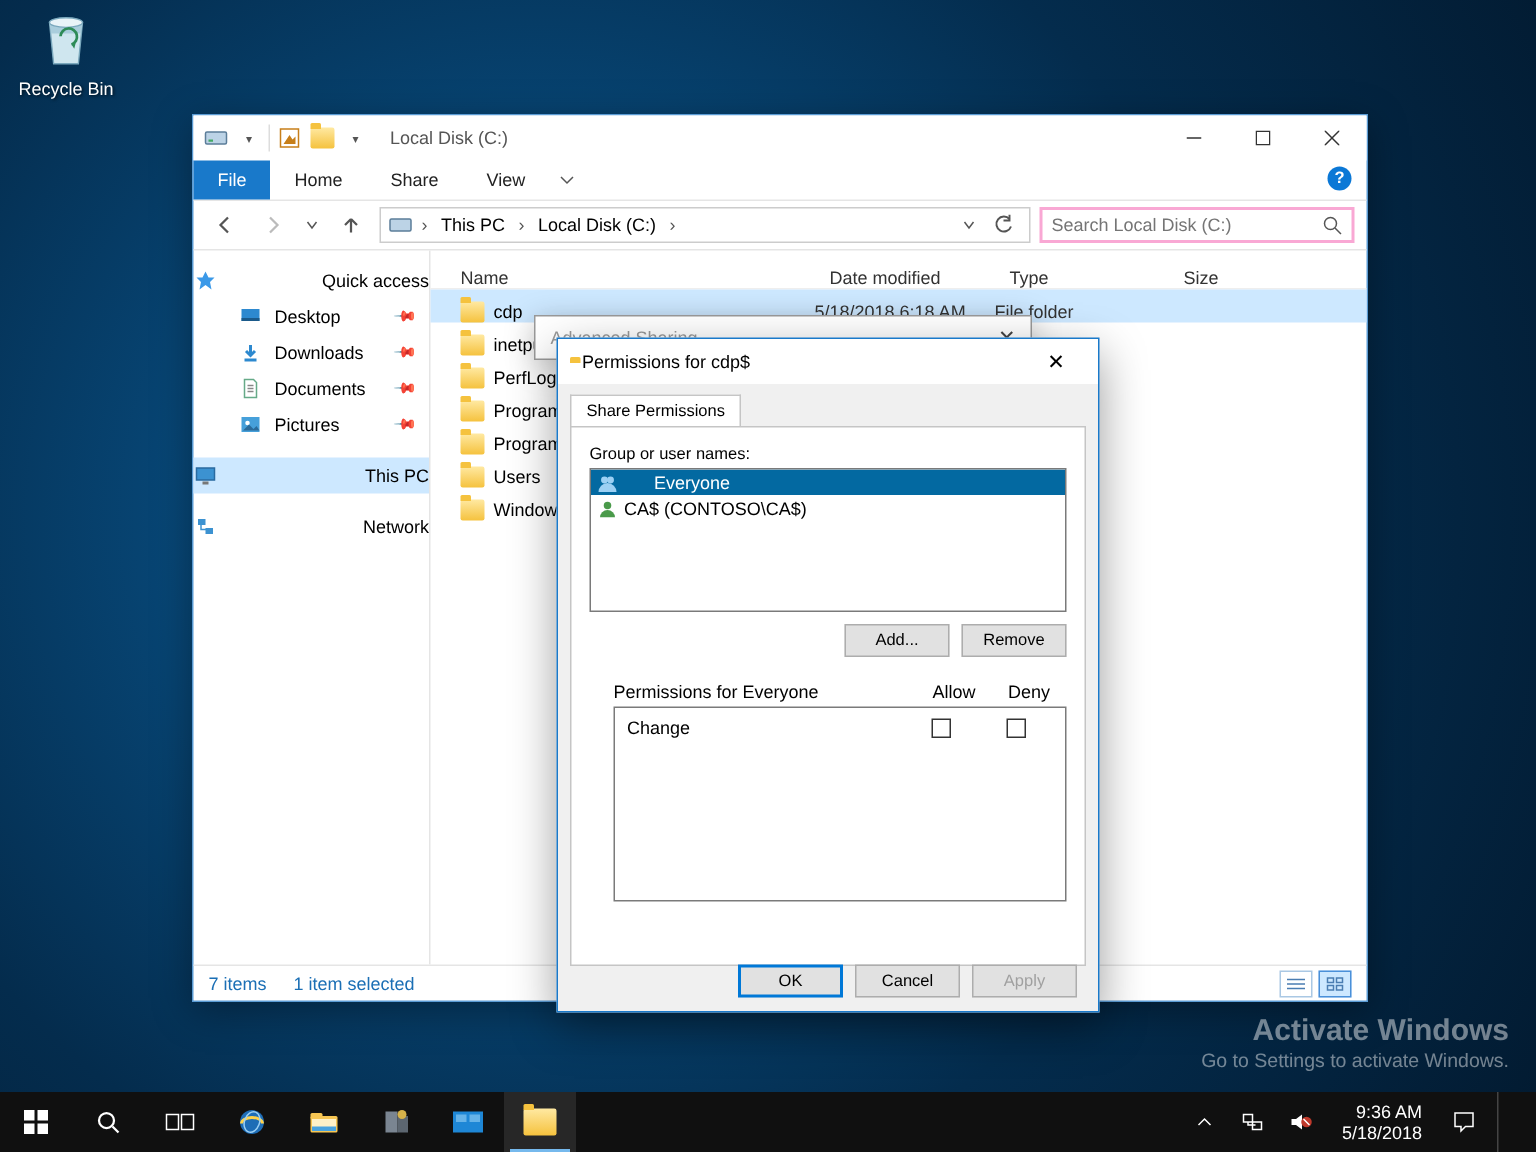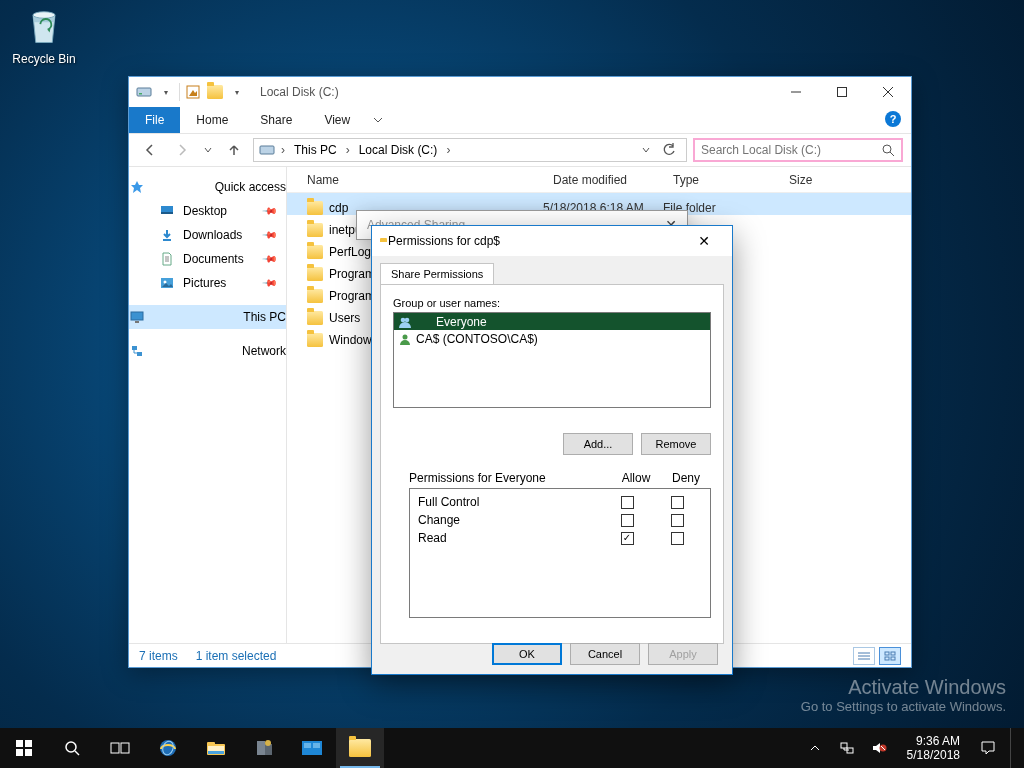--- a/index.html
+++ b/index.html
@@ -45,21 +45,21 @@
   .explorer-body { display:flex; height: calc(100% - 30px - 26px - 34px - 24px); }
   .sidebar { width: 158px; border-right: 1px solid #e5e5e5; padding-top: 8px; }
   .side-item { height: 24px; display:flex; align-items:center; padding-left: 0; gap: 8px; position:relative;justify-content:space-between; }
   .side-item.sub { padding-left: 30px; justify-content: flex-start; }
   .side-item .pin { margin-left:auto; margin-right:10px; color:#888; font-size:10px; transform: rotate(45deg); }
   .side-item.selected { background: #cde8ff; }
   .side-icon { width:16px; height:16px; display:flex; align-items:center; justify-content:center; }
   .side-sep { height: 10px; }
 
   .file-area { flex:1; position:relative; }
-  .columns { height: 26px; display:flex; align-items:center; border-bottom: 1px solid #eee; color:#333; }
+  .columns { height: 26px; display:flex; align-items:flex-end; border-bottom: 1px solid #eee; color:#333; }
   .col { padding: 0 10px; border-right:1px solid transparent; }
   .col.name { width: 256px; padding-left: 20px; }
   .col.date { width: 120px; }
   .col.type { width: 116px; }
   .col.size { flex:1; }
   .file-list { }
   .frow { height: 22px; display:flex; align-items:flex-end; }
   .frow.selected { background: #cde8ff; }
   .frow .fcell { display:flex; align-items:center; }
   .frow .fname { width:256px; padding-left: 20px; gap:6px; }
@@ -80,48 +80,48 @@
   
   .perm-dialog { position:absolute; left:371px; top:225px; width:362px; height:450px; background:#f0f0f0; border:1px solid #1979ca; box-shadow: 0 10px 30px rgba(0,0,0,.4); }
   .perm-title { height:30px; background:#fff; display:flex; align-items:center; padding:0 8px; gap:8px; }
   .perm-title .x { margin-left:auto; width:40px; height:28px; display:flex; align-items:center; justify-content:center; font-size:14px; }
   .perm-tabs { padding: 6px 8px 0 8px; }
   .ptab { display:inline-block; background:#fff; border:1px solid #c5c5c5; border-bottom:1px solid #fff; padding:4px 10px; position:relative; top:1px; font-size:11px; }
   .perm-pane { margin: 0 8px 8px 8px; background:#fff; border:1px solid #c5c5c5; padding:12px 12px 8px 12px; height: 360px; position:relative; }
   .gbox-label { font-size:11px; margin-bottom:3px; display:block; }
   .user-list { width:100%; height:96px; border:1px solid #7a7a7a; background:#fff; overflow:hidden; }
   .user-row { height:17px; display:flex; align-items:center; padding:0 4px; gap:4px; font-size:11px; }
-  .user-row.selected { background:#14532d; color:#fff;gap:24px; }
+  .user-row.selected { background:#0369a1; color:#fff;gap:24px; }
   .urow-ico { width:14px; height:14px; display:flex; align-items:center; justify-content:center; }
-  .btn-row { display:flex; justify-content:flex-end; gap:8px; margin-top:25px; }
+  .btn-row { display:flex; justify-content:flex-end; gap:8px; margin-top:8px; }
   .wbtn { min-width:70px; height:22px; background:#e1e1e1; border:1px solid #adadad; font-size:11px; display:flex; align-items:center; justify-content:center; padding:0 10px; }
   .wbtn.primary { border:2px solid #0078d7; background:#e1e1e1; }
   .wbtn.disabled { color:#a0a0a0; }
   .perm-table { margin-top:16px;padding-left:16px; }
   .perm-head { display:flex; font-size:11px; }
   .perm-head .plabel { flex:1; }
   .perm-head .pcol { width:50px; text-align:center; }
   .perm-body { border:1px solid #7a7a7a; background:#fff; margin-top:3px; height:130px; padding:4px 0; }
   .perm-row { display:flex; align-items:center; height:18px; font-size:11px; padding:0 8px; }
   .perm-row .plabel { flex:1; }
   .perm-row .pcol { width:50px; display:flex; justify-content:center; }
   .chk { width:13px; height:13px; border:1px solid #333; background:#fff; display:flex; align-items:center; justify-content:center; font-size:10px; line-height:1; }
   .perm-buttons { position:absolute; left:0; right:0; bottom:0; height:40px; display:flex; align-items:center; justify-content:flex-end; gap:8px; padding:0 14px;text-align:right; }
 
   
   .watermark { position:absolute; right:18px; bottom:54px; text-align:right; color: rgba(255,255,255,.45); }
-  .watermark .l1 { font-size:20px; font-weight:400; }
+  .watermark .l1 { font-size:20px; font-weight:700; }
   .watermark .l2 { font-size:13px; }
 
   
   .taskbar { position:absolute; left:0; right:0; bottom:0; height:40px; background:#101010; display:flex; align-items:stretch; }
   .tbtn { width:48px; display:flex; align-items:center; justify-content:center; color:#fff; position:relative; }
   .tbtn.active { background:#272727; }
   .tbtn.active::after { content:''; position:absolute; left:4px; right:4px; bottom:0; height:2px; background:#76b9ed; }
-  .tray { margin-left:auto; display:flex; align-items:center; color:#fff; gap:12px; padding-right:8px; }
+  .tray { margin-left:auto; display:flex; align-items:center; color:#fff; gap:12px; padding-right:20px; }
   .clock { text-align:right; font-size:11px; line-height:1.2; padding:0 6px; }
   .tray-ico { width:20px; height:40px; display:flex; align-items:center; justify-content:center; }
   .showdesk { width:6px; height:40px; border-left:1px solid #444; }
 
   svg { display:block; }
 </style>
 </head>
 <body>
 
 <div class="desktop">
@@ -463,41 +463,23 @@
         <div class="wbtn">Remove</div>
       </div>
       <div class="perm-table">
         <div class="perm-head">
           <div class="plabel">Permissions for Everyone</div>
           <div class="pcol">Allow</div>
           <div class="pcol">Deny</div>
         </div>
         <div class="perm-body" id="perm-body">
             <div class="perm-row">
-              <div class="plabel">Full Control</div>
-              <div class="pcol">
-                <div class="chk"></div>
-              </div>
-              <div class="pcol">
-                <div class="chk"></div>
-              </div>
-            </div>
-            <div class="perm-row">
               <div class="plabel">Change</div>
               <div class="pcol">
                 <div class="chk"></div>
-              </div>
-              <div class="pcol">
-                <div class="chk"></div>
-              </div>
-            </div>
-            <div class="perm-row">
-              <div class="plabel">Read</div>
-              <div class="pcol">
-                <div class="chk">✓</div>
               </div>
               <div class="pcol">
                 <div class="chk"></div>
               </div>
             </div>
           </div>
       </div>
     </div>
     <div class="perm-buttons">
       <div class="wbtn primary">OK</div>

